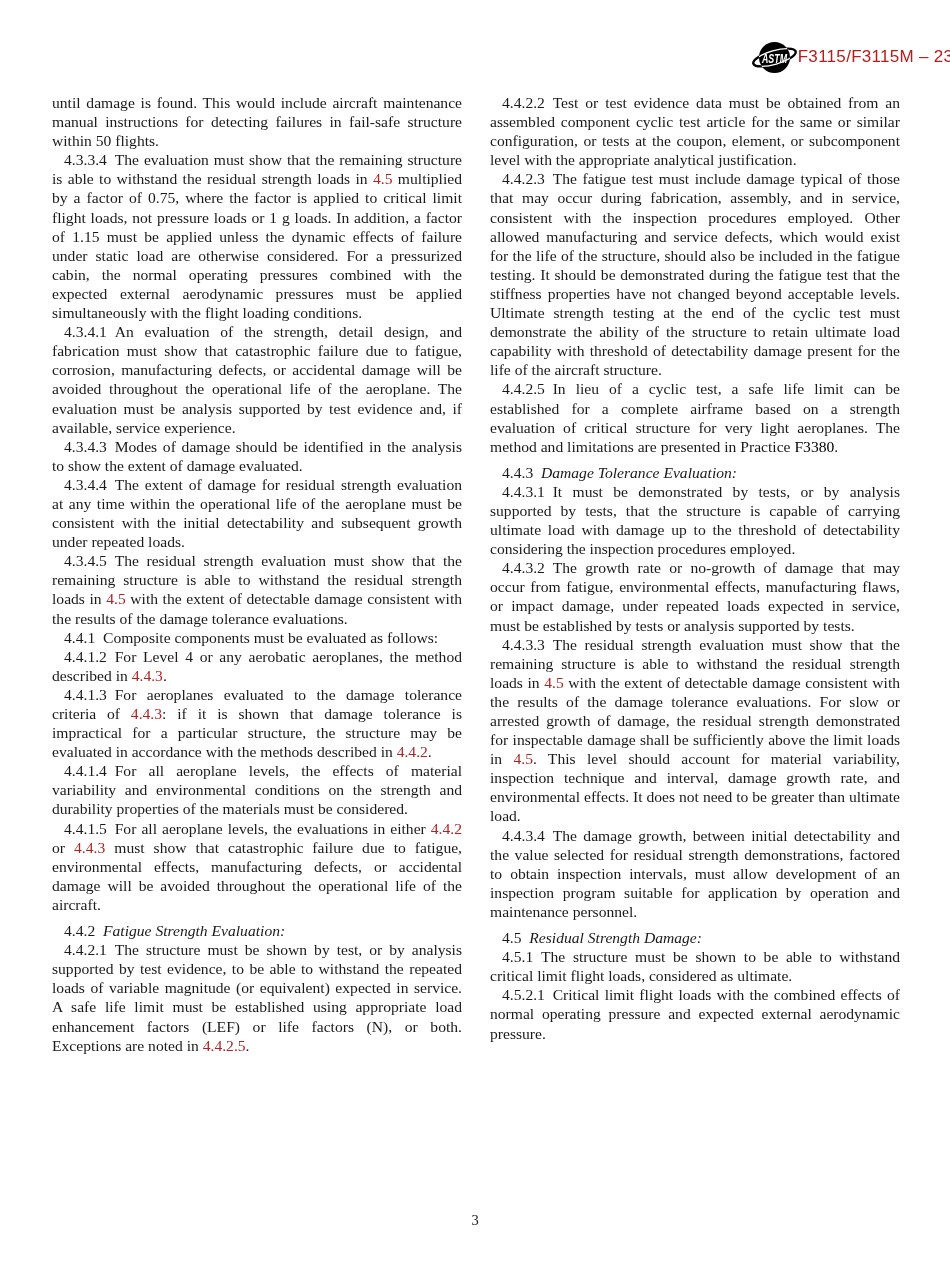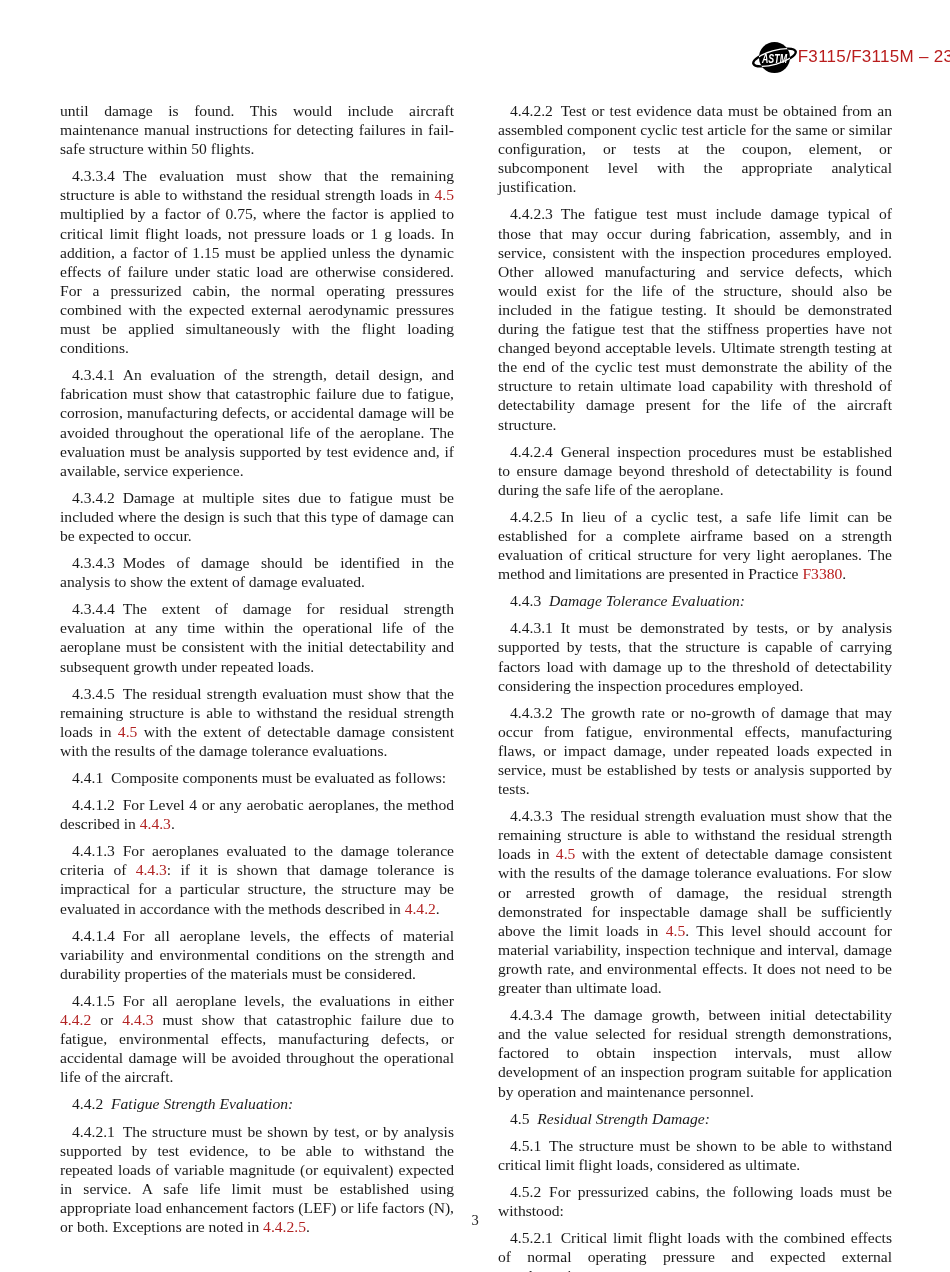--- a/index.html
+++ b/index.html
@@ -37,21 +37,21 @@
     display: flex;
     gap: 28px;
   }
   .col {
     width: 410px;
     font-size: 15.6px;
     line-height: 19.1px;
     text-align: justify;
     color: #1a1a1a;
   }
-  .para { margin: 8px; text-indent: 12px; }
+  .para { margin: 0; text-indent: 12px; }
   .para.continuation { text-indent: 0; }
   .para.heading { margin-top: 7px; }
   .it { font-style: italic; }
   .xref { cursor: pointer; }
   .page-footer {
     position: absolute;
     top: 1212px; left: 0; width: 100%;
     text-align: center;
     font-size: 14.5px;
     color: #222222;
@@ -75,42 +75,39 @@
     </svg>
   </span>
   <span class="doc-title"><span>F3115/F3115M – 23</span><sup>ε1</sup></span>
 </div>
 
 <div class="columns">
   <div class="col">
       <p class="para continuation"><span>until damage is found. This would include aircraft maintenance manual instructions for detecting failures in fail-safe structure within 50 flights.</span></p>
       <p class="para body"><span>4.3.3.4 The evaluation must show that the remaining structure is able to withstand the residual strength loads in </span><span class="xref" style="color: rgb(178, 34, 34);">4.5</span><span> multiplied by a factor of 0.75, where the factor is applied to critical limit flight loads, not pressure loads or 1 g loads. In addition, a factor of 1.15 must be applied unless the dynamic effects of failure under static load are otherwise considered. For a pressurized cabin, the normal operating pressures combined with the expected external aerodynamic pressures must be applied simultaneously with the flight loading conditions.</span></p>
       <p class="para body"><span>4.3.4.1 An evaluation of the strength, detail design, and fabrication must show that catastrophic failure due to fatigue, corrosion, manufacturing defects, or accidental damage will be avoided throughout the operational life of the aeroplane. The evaluation must be analysis supported by test evidence and, if available, service experience.</span></p>
-      <p class="para body"><span>4.3.4.2 Damage at multiple sites due to fatigue must be included where the design is such that this type of damage can be expected to occur.</span></p>
       <p class="para body"><span>4.3.4.3 Modes of damage should be identified in the analysis to show the extent of damage evaluated.</span></p>
       <p class="para body"><span>4.3.4.4 The extent of damage for residual strength evaluation at any time within the operational life of the aeroplane must be consistent with the initial detectability and subsequent growth under repeated loads.</span></p>
       <p class="para body"><span>4.3.4.5 The residual strength evaluation must show that the remaining structure is able to withstand the residual strength loads in </span><span class="xref" style="color: rgb(178, 34, 34);">4.5</span><span> with the extent of detectable damage consistent with the results of the damage tolerance evaluations.</span></p>
       <p class="para body"><span>4.4.1 Composite components must be evaluated as follows:</span></p>
       <p class="para body"><span>4.4.1.2 For Level 4 or any aerobatic aeroplanes, the method described in </span><span class="xref" style="color: rgb(178, 34, 34);">4.4.3</span><span>.</span></p>
       <p class="para body"><span>4.4.1.3 For aeroplanes evaluated to the damage tolerance criteria of </span><span class="xref" style="color: rgb(178, 34, 34);">4.4.3</span><span>: if it is shown that damage tolerance is impractical for a particular structure, the structure may be evaluated in accordance with the methods described in </span><span class="xref" style="color: rgb(178, 34, 34);">4.4.2</span><span>.</span></p>
       <p class="para body"><span>4.4.1.4 For all aeroplane levels, the effects of material variability and environmental conditions on the strength and durability properties of the materials must be considered.</span></p>
       <p class="para body"><span>4.4.1.5 For all aeroplane levels, the evaluations in either </span><span class="xref" style="color: rgb(178, 34, 34);">4.4.2</span><span> or </span><span class="xref" style="color: rgb(178, 34, 34);">4.4.3</span><span> must show that catastrophic failure due to fatigue, environmental effects, manufacturing defects, or accidental damage will be avoided throughout the operational life of the aircraft.</span></p>
       <p class="para heading"><span>4.4.2 </span><span class="it">Fatigue Strength Evaluation:</span></p>
       <p class="para body"><span>4.4.2.1 The structure must be shown by test, or by analysis supported by test evidence, to be able to withstand the repeated loads of variable magnitude (or equivalent) expected in service. A safe life limit must be established using appropriate load enhancement factors (LEF) or life factors (N), or both. Exceptions are noted in </span><span class="xref" style="color: rgb(178, 34, 34);">4.4.2.5</span><span>.</span></p>
     </div>
   <div class="col">
       <p class="para body"><span>4.4.2.2 Test or test evidence data must be obtained from an assembled component cyclic test article for the same or similar configuration, or tests at the coupon, element, or subcomponent level with the appropriate analytical justification.</span></p>
       <p class="para body"><span>4.4.2.3 The fatigue test must include damage typical of those that may occur during fabrication, assembly, and in service, consistent with the inspection procedures employed. Other allowed manufacturing and service defects, which would exist for the life of the structure, should also be included in the fatigue testing. It should be demonstrated during the fatigue test that the stiffness properties have not changed beyond acceptable levels. Ultimate strength testing at the end of the cyclic test must demonstrate the ability of the structure to retain ultimate load capability with threshold of detectability damage present for the life of the aircraft structure.</span></p>
-      <p class="para body"><span>4.4.2.4 General inspection procedures must be established to ensure damage beyond threshold of detectability is found during the safe life of the aeroplane.</span></p>
-      <p class="para body"><span>4.4.2.5 In lieu of a cyclic test, a safe life limit can be established for a complete airframe based on a strength evaluation of critical structure for very light aeroplanes. The method and limitations are presented in Practice </span><span class="xref" style="color: #b91c1c;">F3380</span><span>.</span></p>
+      <p class="para body"><span>4.4.2.5 In lieu of a cyclic test, a safe life limit can be established for a complete airframe based on a strength evaluation of critical structure for very light aeroplanes. The method and limitations are presented in Practice </span><span class="xref" style="color: #000000;">F3380</span><span>.</span></p>
       <p class="para heading"><span>4.4.3 </span><span class="it">Damage Tolerance Evaluation:</span></p>
-      <p class="para body"><span>4.4.3.1 It must be demonstrated by tests, or by analysis supported by tests, that the structure is capable of carrying factors load with damage up to the threshold of detectability considering the inspection procedures employed.</span></p>
+      <p class="para body"><span>4.4.3.1 It must be demonstrated by tests, or by analysis supported by tests, that the structure is capable of carrying ultimate load with damage up to the threshold of detectability considering the inspection procedures employed.</span></p>
       <p class="para body"><span>4.4.3.2 The growth rate or no-growth of damage that may occur from fatigue, environmental effects, manufacturing flaws, or impact damage, under repeated loads expected in service, must be established by tests or analysis supported by tests.</span></p>
       <p class="para body"><span>4.4.3.3 The residual strength evaluation must show that the remaining structure is able to withstand the residual strength loads in </span><span class="xref" style="color: rgb(178, 34, 34);">4.5</span><span> with the extent of detectable damage consistent with the results of the damage tolerance evaluations. For slow or arrested growth of damage, the residual strength demonstrated for inspectable damage shall be sufficiently above the limit loads in </span><span class="xref" style="color: rgb(178, 34, 34);">4.5</span><span>. This level should account for material variability, inspection technique and interval, damage growth rate, and environmental effects. It does not need to be greater than ultimate load.</span></p>
       <p class="para body"><span>4.4.3.4 The damage growth, between initial detectability and the value selected for residual strength demonstrations, factored to obtain inspection intervals, must allow development of an inspection program suitable for application by operation and maintenance personnel.</span></p>
       <p class="para heading"><span>4.5 </span><span class="it">Residual Strength Damage:</span></p>
       <p class="para body"><span>4.5.1 The structure must be shown to be able to withstand critical limit flight loads, considered as ultimate.</span></p>
-      <p class="para body"><span>4.5.2 For pressurized cabins, the following loads must be withstood:</span></p>
       <p class="para body"><span>4.5.2.1 Critical limit flight loads with the combined effects of normal operating pressure and expected external aerodynamic pressure.</span></p>
     </div>
 </div>
 
 <div class="page-footer">3</div>
 
 </body></html>

